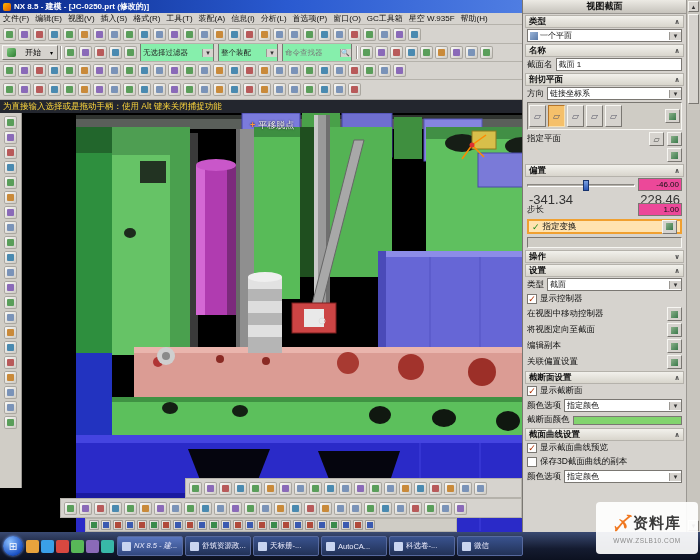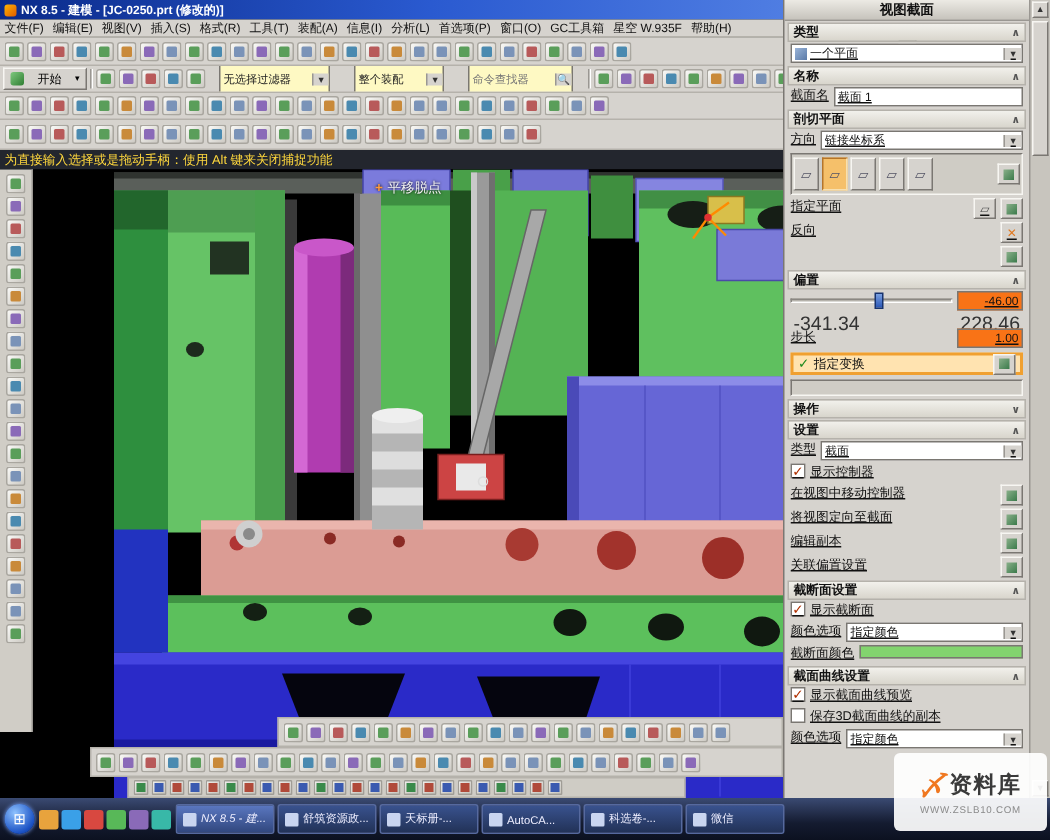--- a/index.html
+++ b/index.html
@@ -30,21 +30,21 @@
     background:linear-gradient(135deg,#fdfdfb,#c9c6bf);box-shadow:inset 0 0 0 1px #a9a69f;}
   .ic::after{content:"";position:absolute;inset:3px;border-radius:1px;background:#7a93b8;}
   .ic:nth-child(3n)::after{background:#c98a3a;}
   .ic:nth-child(4n+1)::after{background:#5a9e5a;}
   .ic:nth-child(5n+2)::after{background:#8a6ab8;}
   .ic:nth-child(7n+3)::after{background:#b85a5a;}
   .ic:nth-child(6n+4)::after{background:#4a8ab0;}
   .sep{width:1px;height:13px;background:#9a9792;box-shadow:1px 0 0 #fff;margin:0 2px;flex:none;}
   .startbtn{display:flex;align-items:center;gap:9px;height:15px;padding:0 4px;font-size:8px;flex:none;}
   .startbtn .sb-ic{width:9px;height:9px;background:linear-gradient(135deg,#7ec97e,#2e7d32);border-radius:2px;}
-  .combo{display:flex;align-items:center;height:20px;background:#fef9c3;border:1px solid #7a7772;font-size:7.5px;flex:none;margin:0 8px;}
+  .combo{display:flex;align-items:center;height:20px;background:#86efac;border:1px solid #7a7772;font-size:7.5px;flex:none;margin:0 2px;}
   .combo .c-t{padding:0 2px;white-space:nowrap;overflow:hidden;flex:1;color:#222;}
   .combo .c-a{width:11px;text-align:center;background:#d6d3ce;border-left:1px solid #9a9792;font-size:7px;color:#333;}
 
   
   .prompt{position:absolute;left:0;top:100px;width:522px;height:13px;background:#23262e;color:#ffd83d;
     font-size:8.5px;display:flex;align-items:flex-end;padding:0 3px;white-space:nowrap;overflow:hidden;}
 
   
   .leftstrip{position:absolute;left:0;top:113px;width:22px;height:375px;background:#d0cdc6;border-right:1px solid #9a9792;
     display:flex;flex-direction:column;align-items:center;padding-top:2px;overflow:hidden;}
@@ -68,40 +68,40 @@
   
   .dialog{position:absolute;left:522px;top:0;width:164px;height:532px;background:#d6d3ce;border-left:1px solid #7a7772;
     font-size:8.5px;color:#111;display:flex;flex-direction:column;overflow:hidden;}
   .dlg-title{height:14px;background:linear-gradient(#eceae4,#c6c3bc);border-bottom:1px solid #9a9792;
     display:flex;align-items:center;font-weight:bold;font-size:9px;padding:0 3px;gap:2px;flex-direction:column;}
   .dlg-title .sp{flex:1;}
   .dlg-tbtn{width:12px;height:11px;font-size:7px;display:flex;align-items:center;justify-content:center;color:#333;}
   .hdr{height:13px;margin:1px 2px 0 2px;background:linear-gradient(#f2f1ec,#d8d5cc);border:1px solid #b5b2ab;
     display:flex;align-items:center;font-weight:bold;padding:0 3px;}
   .hdr .sp{flex:1;} .hdr .chev{font-size:7px;color:#555;}
-  .row{display:flex;align-items:flex-start;padding:1px 4px;gap:3px;min-height:14px;text-decoration:underline;}
+  .row{display:flex;align-items:center;padding:1px 4px;gap:3px;min-height:14px;}
   .lbl{white-space:nowrap;overflow:hidden;}
   .sp{flex:1;}
   .dd{display:flex;align-items:center;height:13px;background:#fff;border:1px solid #7a7772;flex:1;min-width:0;}
   .dd .dd-t{flex:1;padding:0 2px;font-size:8px;white-space:nowrap;overflow:hidden;display:flex;align-items:center;gap:2px;}
   .dd .dd-ic{width:8px;height:8px;background:linear-gradient(135deg,#9ab4d8,#5a7aa8);flex:none;}
   .dd .dd-a{width:12px;text-align:center;background:#d6d3ce;border-left:1px solid #9a9792;font-size:7px;color:#333;flex:none;}
   .txtin{height:13px;background:#fff;border:1px solid #7a7772;flex:1;font-size:8px;padding:0 2px;display:flex;align-items:center;}
   .mb{width:15px;height:14px;flex:none;display:flex;align-items:center;justify-content:center;font-size:8px;color:#444;}
   .mb .dotic{width:7px;height:7px;background:linear-gradient(135deg,#8ab08a,#3a7a4a);}
   .mb.orange{color:#e07820;font-weight:bold;}
   .gridbox{margin:1px 4px;height:28px;display:flex;align-items:center;gap:2px;padding:1px;background:#cfccc5;}
   .pb{width:17px;height:22px;display:flex;align-items:center;justify-content:center;font-size:9px;color:#556;}
   .pb.active{background:#f5c06a;border-color:#b5752a #f7e0b0 #f7e0b0 #b5752a;}
   .cb{width:10px;height:10px;background:#fff;border:1px solid #7a7772;flex:none;display:flex;align-items:center;justify-content:center;
     font-size:9px;color:#b03000;font-weight:bold;line-height:1;}
   .slider{position:relative;flex:1;height:12px;}
   .slider .track{position:absolute;left:0;right:0;top:5px;height:3px;background:#b5b2ab;border:1px solid #8a8782;border-right-color:#fff;border-bottom-color:#fff;}
   .slider .thumb{position:absolute;top:1px;width:6px;height:11px;background:linear-gradient(#7aa0e0,#2a57b8);border:1px solid #17336e;}
-  .valbox{width:44px;height:13px;background:#f97316;border:1px solid #7a7772;font-size:8px;display:flex;align-items:center;justify-content:flex-end;padding:0 2px;flex:none;}
+  .valbox{width:44px;height:13px;background:#ec4899;border:1px solid #7a7772;font-size:8px;display:flex;align-items:center;justify-content:flex-end;padding:0 2px;flex:none;}
   .rangerow{display:flex;justify-content:space-between;padding:0 6px;font-size:13px;color:#333;height:10px;}
   .transform{margin:2px 4px;height:15px;background:#ffe3b0;border:2px solid #f0a030;display:flex;align-items:center;gap:3px;padding:0 3px;}
   .transform .tk{color:#1f8a1f;font-weight:bold;font-size:9px;}
   .emptybox{margin:1px 4px;height:11px;background:#cfccc5;}
   .swatch{flex:1;height:9px;border:1px solid #7a7772;}
 
   
   .scroll{position:absolute;left:686px;top:0;width:14px;height:532px;background:#c8c5be;border-left:1px solid #9a9792;}
   .scroll .arr{position:absolute;left:1px;width:11px;height:11px;font-size:6px;display:flex;align-items:center;justify-content:center;color:#333;}
   .scroll .a-up{top:1px;} .scroll .a-dn{bottom:1px;}
@@ -570,25 +570,20 @@
     </div>
     <div class="row">
       <span class="lbl">指定平面</span>
       <span class="sp"></span>
       <span class="mb raised">▱</span>
       <span class="mb raised">
           <span class="dotic"></span>
         </span>
     </div>
     <div class="row">
-      <span class="lbl">反向</span>
-      <span class="sp"></span>
-      <span class="mb raised orange">✕</span>
-    </div>
-    <div class="row">
       <span class="sp"></span>
       <span class="mb raised">
           <span class="dotic"></span>
         </span>
     </div>
 
     <div class="hdr">
       <span>偏置</span>
         <span class="sp"></span>
       <span class="chev">∧</span>

